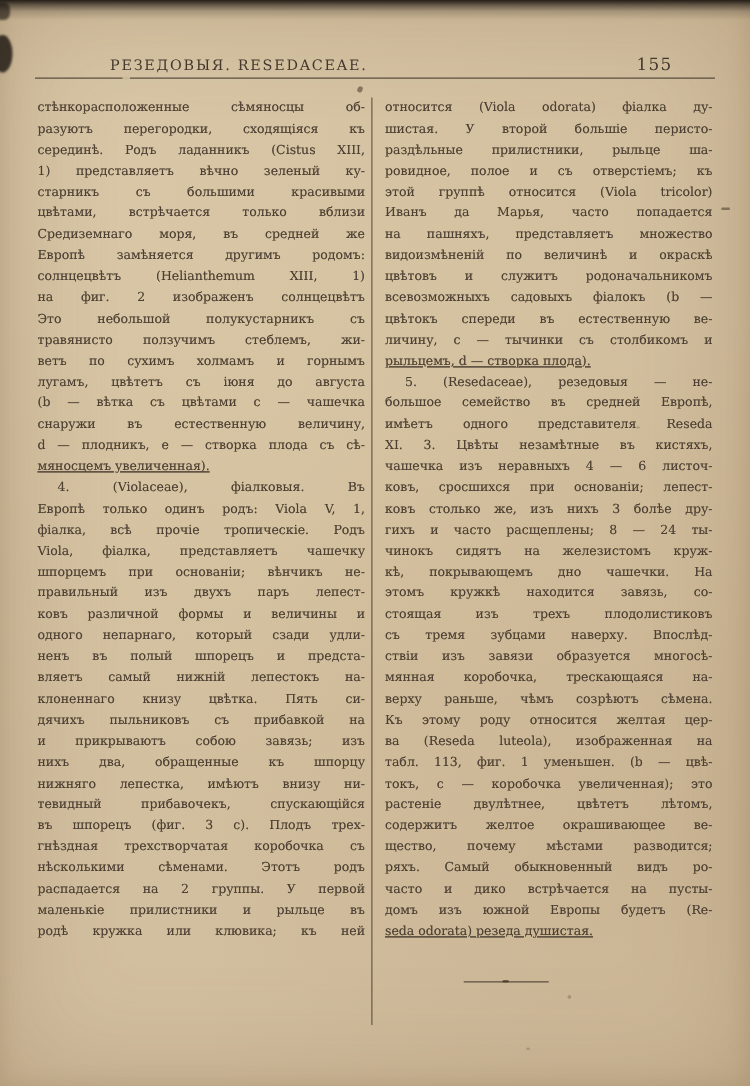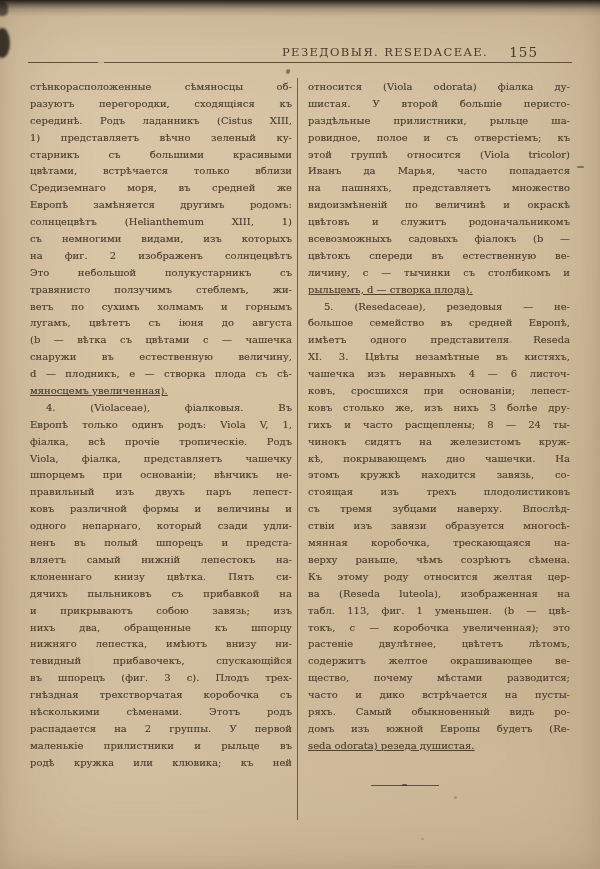--- a/index.html
+++ b/index.html
@@ -25,21 +25,21 @@
   .speck{position:absolute;background:rgba(70,56,42,0.55);border-radius:50%;}
   .speck.s1{left:577px;top:166px;width:7px;height:2px;border-radius:2px;}
   .speck.s2{left:286px;top:69px;width:4px;height:5px;transform:rotate(25deg);border-radius:60% 40% 50% 50%;}
   .speck.s3{left:454px;top:796px;width:3px;height:3px;opacity:.5;}
   .speck.s4{left:421px;top:838px;width:3px;height:2px;opacity:.45;}
   .speck.s5{left:509px;top:341px;width:3px;height:2px;opacity:.4;}
 
   
   .running-title{
     position:absolute;top:45px;left:88px;width:400px;
-    text-align:right;font-size:11.5px;letter-spacing:1.4px;
+    text-align:left;font-size:11.5px;letter-spacing:1.4px;
     color:#45392d;white-space:nowrap;
   }
   .page-number{
     position:absolute;top:44px;right:62px;
     font-size:13.5px;letter-spacing:1px;color:#45392d;
   }
   .header-rule{position:absolute;top:62px;left:28px;width:544px;height:1px;
     background:rgba(62,51,40,0.8);}
   .header-rule-gap{position:absolute;top:61px;left:98px;width:6px;height:3px;background:#d2bf9f;opacity:.9;}
 
@@ -80,21 +80,20 @@
   <div class="column left">
       <div class="line">стѣнкорасположенные сѣмяносцы об-</div>
       <div class="line">разуютъ перегородки, сходящіяся къ</div>
       <div class="line">серединѣ. Родъ ладанникъ (Cistus XIII,</div>
       <div class="line">1) представляетъ вѣчно зеленый ку-</div>
       <div class="line">старникъ съ большими красивыми</div>
       <div class="line">цвѣтами, встрѣчается только вблизи</div>
       <div class="line">Средиземнаго моря, въ средней же</div>
       <div class="line">Европѣ замѣняется другимъ родомъ:</div>
       <div class="line">солнцецвѣтъ (Helianthemum XIII, 1)</div>
-      <div class="line">съ немногими видами, изъ которыхъ</div>
       <div class="line">на фиг. 2 изображенъ солнцецвѣтъ</div>
       <div class="line">Это небольшой полукустарникъ съ</div>
       <div class="line">травянисто ползучимъ стеблемъ, жи-</div>
       <div class="line">ветъ по сухимъ холмамъ и горнымъ</div>
       <div class="line">лугамъ, цвѣтетъ съ іюня до августа</div>
       <div class="line">(b — вѣтка съ цвѣтами c — чашечка</div>
       <div class="line">снаружи въ естественную величину,</div>
       <div class="line">d — плодникъ, e — створка плода съ сѣ-</div>
       <div class="line para-end">мяносцемъ увеличенная).</div>
       <div class="line indent">4. (Violaceae), фіалковыя. Въ</div>
@@ -151,22 +150,22 @@
       <div class="line">ствіи изъ завязи образуется многосѣ-</div>
       <div class="line">мянная коробочка, трескающаяся на-</div>
       <div class="line">верху раньше, чѣмъ созрѣютъ сѣмена.</div>
       <div class="line">Къ этому роду относится желтая цер-</div>
       <div class="line">ва (Reseda luteola), изображенная на</div>
       <div class="line">табл. 113, фиг. 1 уменьшен. (b — цвѣ-</div>
       <div class="line">токъ, c — коробочка увеличенная); это</div>
       <div class="line">растеніе двулѣтнее, цвѣтетъ лѣтомъ,</div>
       <div class="line">содержитъ желтое окрашивающее ве-</div>
       <div class="line">щество, почему мѣстами разводится;</div>
+      <div class="line">ряхъ. Самый обыкновенный видъ ро-</div>
       <div class="line">часто и дико встрѣчается на пусты-</div>
-      <div class="line">ряхъ. Самый обыкновенный видъ ро-</div>
       <div class="line">домъ изъ южной Европы будетъ (Re-</div>
       <div class="line para-end">seda odorata) резеда душистая.</div>
     </div>
 
   <div class="end-rule"></div>
 
   <div class="speck s1"></div>
   <div class="speck s2"></div>
   <div class="speck s3"></div>
   <div class="speck s4"></div>

